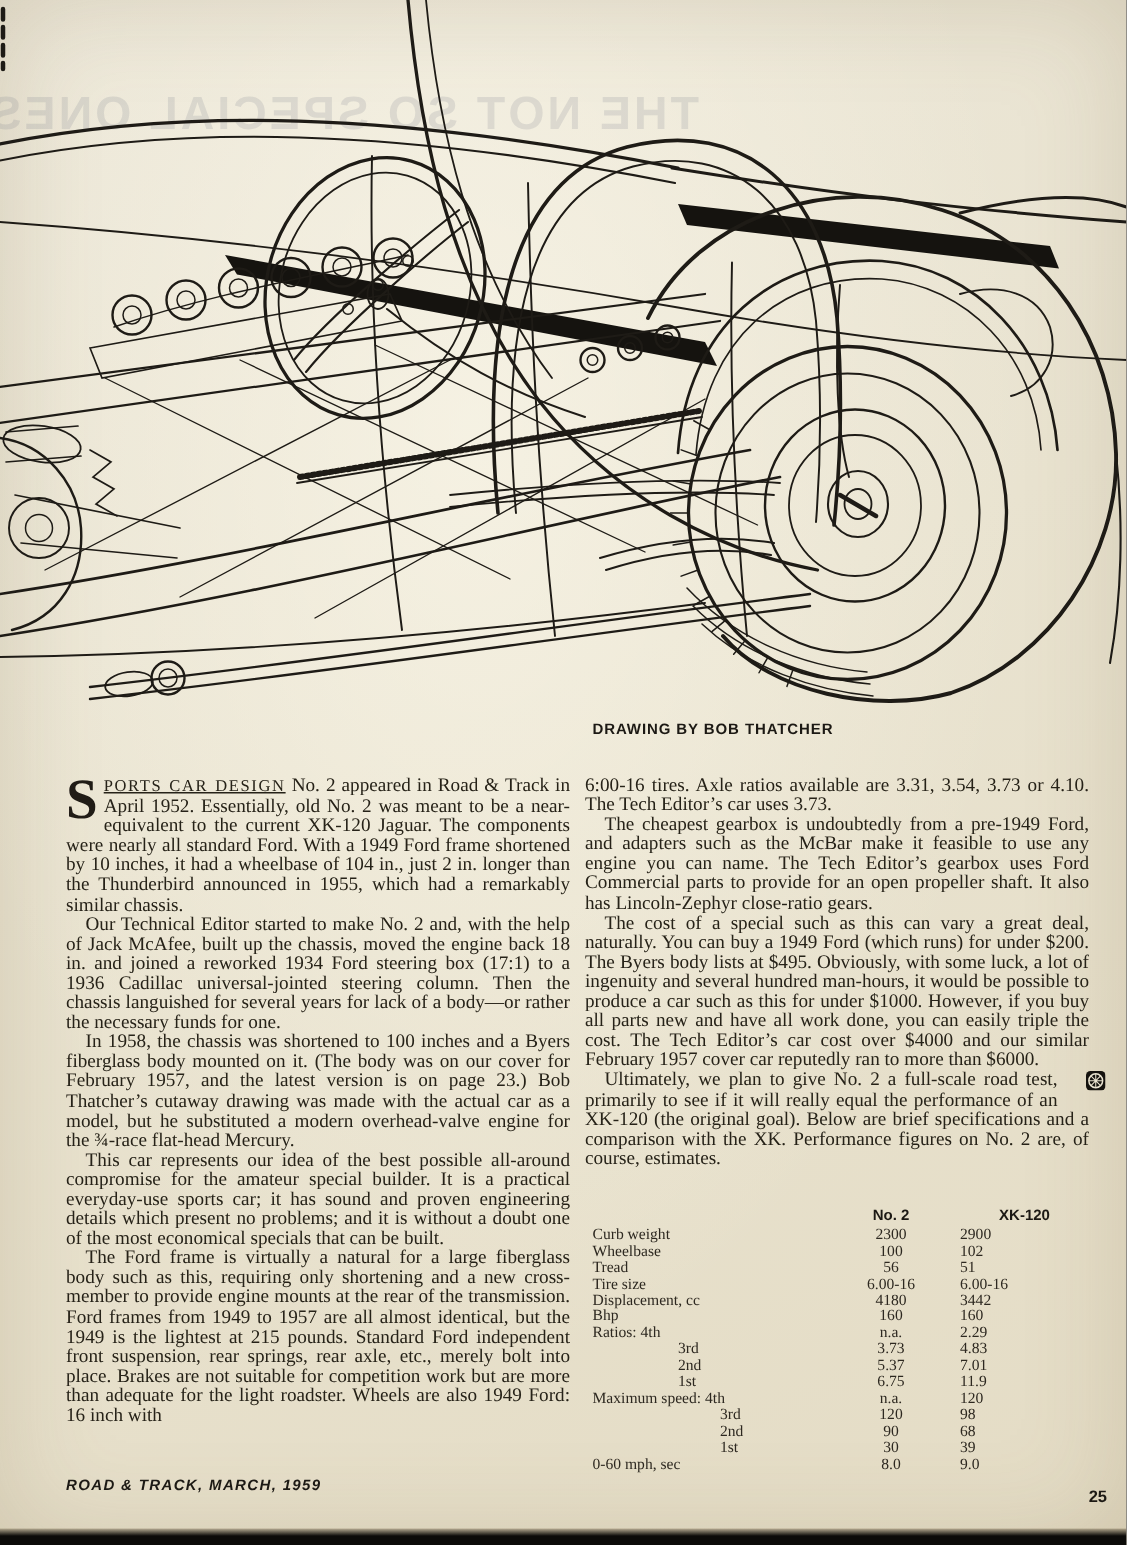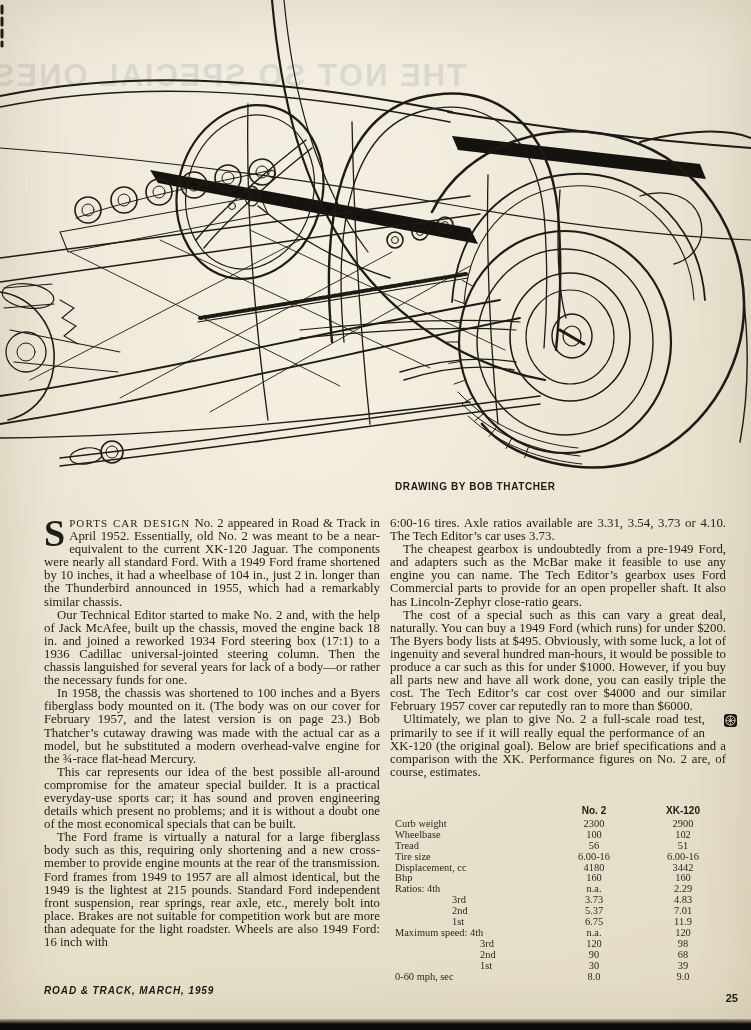--- a/index.html
+++ b/index.html
@@ -26,40 +26,40 @@
   }
   
   .columns{position:absolute;left:44px;top:517px;width:682px;display:flex;gap:10px;}
   .col{width:336px;font-size:12.8px;line-height:13.1px;text-align:justify;}
   .col p{margin:0;text-indent:13px;}
   .col p.first{text-indent:0;}
   .dropcap{
     float:left;font-weight:bold;font-size:38px;line-height:27px;
     padding:3px 4px 0 0;color:#201c16;
   }
-  .smallcaps{font-size:11px;letter-spacing:1.1px;}
+  .smallcaps{font-size:11px;letter-spacing:1.1px;text-decoration:underline;}
   .dingbat{
     float:right;width:13px;height:13px;margin:1px 2px 0 6px;display:inline-block;
   }
   
   .specs{
     position:absolute;left:390px;top:806px;width:336px;
     font-size:10.4px;line-height:10.9px;color:#2d2820;
     border-collapse:collapse;
   }
   .specs th{
     font-family:"Liberation Sans", sans-serif;font-weight:bold;font-size:10px;
     text-align:center;padding:0 0 2px 0;color:#1c1914;
   }
   .specs td{padding:0;vertical-align:top;}
   .specs td.lbl{text-align:left;padding-left:5px;}
   .specs tr.ind1 td.lbl{padding-left:62px;}
   .specs tr.ind2 td.lbl{padding-left:90px;}
   .specs td.val{text-align:center;width:92px;}
-  .specs td.val2{text-align:center;width:86px;}
+  .specs td.val2{width:86px;}
   
   .footer-left{
     position:absolute;left:44px;top:985px;
     font-family:"Liberation Sans", sans-serif;font-weight:bold;font-size:10px;
     letter-spacing:.9px;color:#1c1914;font-style:italic;
   }
   .page-num{
     position:absolute;left:714px;top:992px;width:24px;text-align:right;
     font-family:"Liberation Sans", sans-serif;font-weight:bold;font-size:11px;color:#1c1914;
   }

